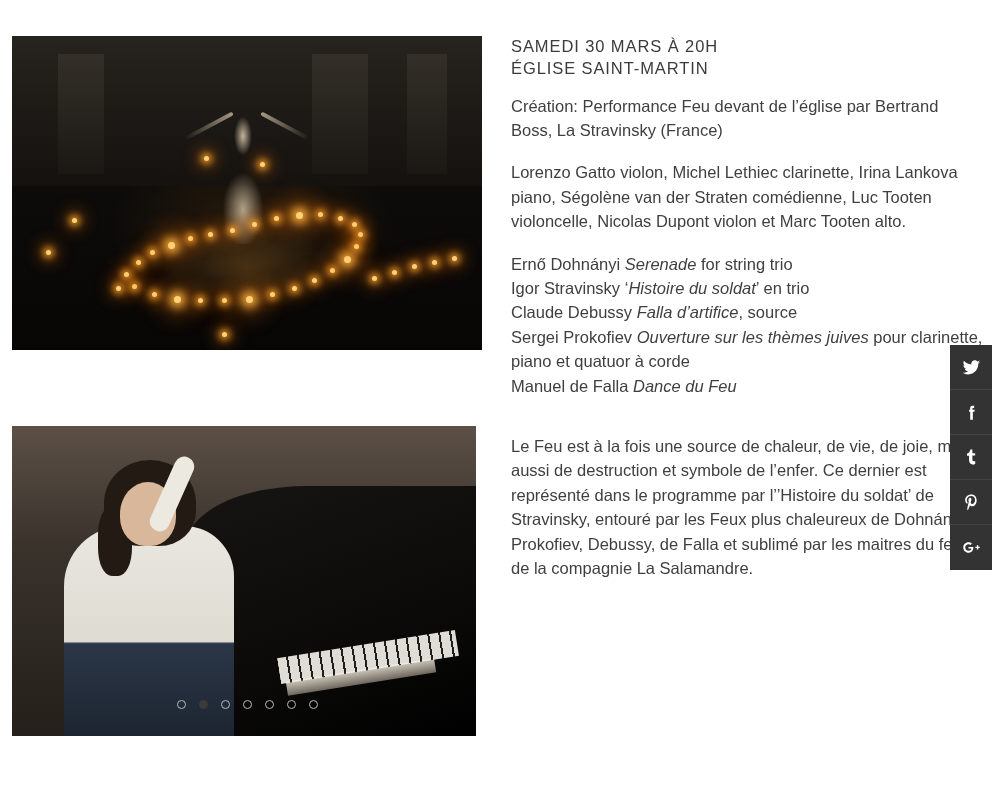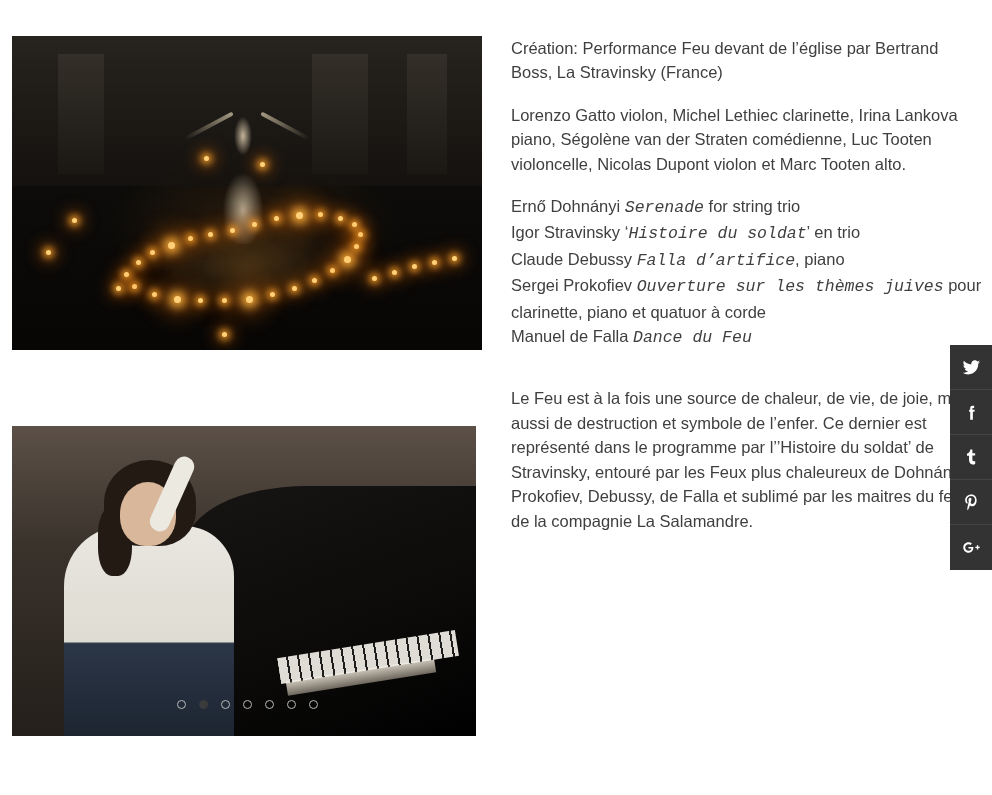--- a/index.html
+++ b/index.html
@@ -178,21 +178,21 @@
     margin: 0 0 20px 0;
   }
 
   .body-text {
     font-size: 16.5px;
     line-height: 1.48;
     color: #3f3f3f;
     margin: 0 0 18px 0;
   }
   .prog-line { display: block; }
-  .prog-line em { font-style: italic; font-family: Liberation Mono, monospace; }
+  .prog-line em { font-style: italic; }
 
   .block-gap { height: 18px; }
 
   
   .social-rail {
     position: absolute;
     right: 0;
     top: 345px;
     width: 42px;
     display: flex;
@@ -285,35 +285,39 @@
     <span class="dot active"></span>
     <span class="dot"></span>
     <span class="dot"></span>
     <span class="dot"></span>
     <span class="dot"></span>
     <span class="dot"></span>
   </div>
 
   <div class="right-col">
 
+    <div class="kicker">
+      <span>SAMEDI 30 MARS À 20H</span><br>
+      <span>ÉGLISE SAINT-MARTIN</span>
+    </div>
 
 
     <p class="body-text">Création:  Performance Feu devant de l’église par Bertrand Boss, La Stravinsky (France)</p>
 
     <p class="body-text">Lorenzo Gatto violon, Michel Lethiec clarinette, Irina Lankova piano, Ségolène van der Straten comédienne, Luc Tooten violoncelle, Nicolas Dupont violon et Marc Tooten alto.</p>
 
     <div class="body-text">
       <span class="prog-line">
         <span>Ernő Dohnányi </span><em>Serenade</em><span> for string trio</span>
       </span>
       <span class="prog-line">
         <span>Igor Stravinsky ‘</span><em>Histoire du soldat</em><span>’ en trio</span>
       </span>
       <span class="prog-line">
-        <span>Claude Debussy </span><em>Falla d’artifice</em><span>, piano</span>
+        <span>Claude Debussy </span><em>Falla d’artifice</em><span>, source</span>
       </span>
       <span class="prog-line">
         <span>Sergei Prokofiev </span><em>Ouverture sur les thèmes juives</em><span> pour clarinette, piano et quatuor à corde</span>
       </span>
       <span class="prog-line">
         <span>Manuel de Falla </span><em>Dance du Feu</em><span></span>
       </span>
     </div>
 
     <div class="block-gap"></div>

